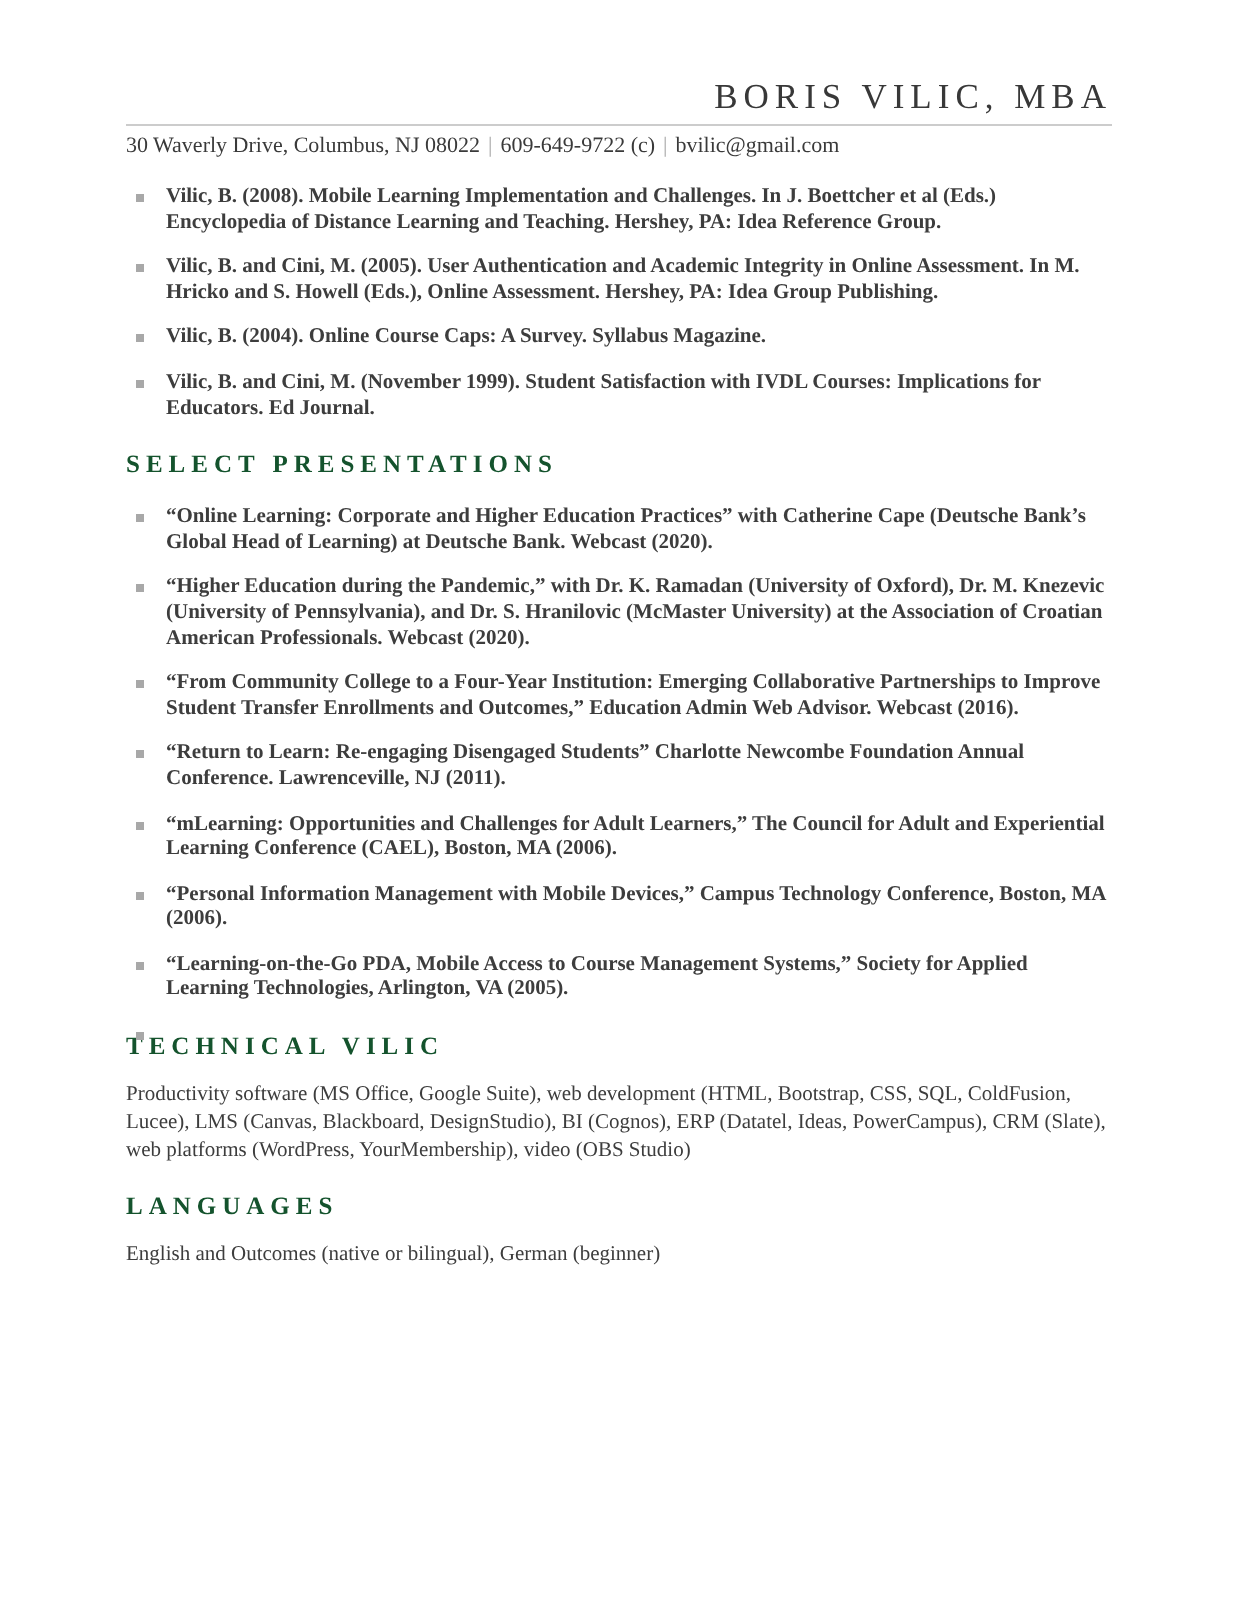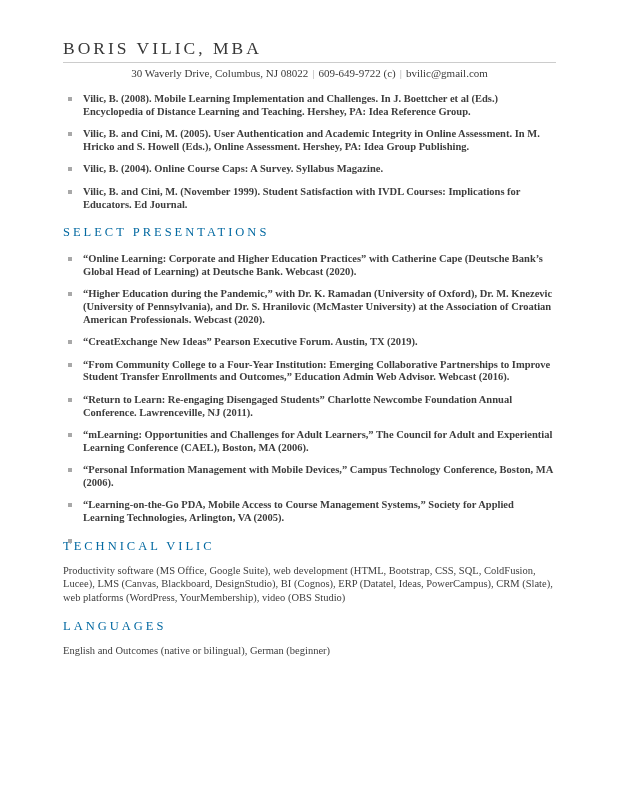--- a/index.html
+++ b/index.html
@@ -11,35 +11,35 @@
     width: 618px;
     height: 800px;
     background: #ffffff;
     box-sizing: border-box;
     padding: 38px 62px 0 63px;
     font-family: "Liberation Serif", "DejaVu Serif", serif;
     color: #3d3d3d;
     overflow: hidden;
   }
   .name {
-    text-align: left;
+    text-align: right;
     font-size: 17.5px;
     letter-spacing: 3px;
     color: #383838;
     font-weight: normal;
     margin: 0;
     line-height: 20px;
   }
   .rule {
     border: none;
     border-top: 1px solid #cccccc;
     margin: 4px 0 0 0;
   }
   .contact {
-    text-align: center;
+    text-align: left;
     font-size: 11px;
     color: #3a3a3a;
     margin-top: 3px;
     line-height: 14px;
   }
   .contact .sep {
     color: #a9a9a9;
     padding: 0 4px;
   }
   ul.bullets {
@@ -62,23 +62,23 @@
   .bullet {
     position: absolute;
     left: 5px;
     top: 4px;
     width: 4px;
     height: 4px;
     background: #a8a8a8;
   }
   h2.section {
     font-size: 12.5px;
-    font-weight: normal;
+    font-weight: bold;
     letter-spacing: 3px;
-    color: #0369a1;
+    color: #14532d;
     margin: 14px 0 10px 0;
     line-height: 15px;
   }
   .para {
     font-size: 10.5px;
     line-height: 13.8px;
     color: #3d3d3d;
     margin: 0;
   }
   .langs {
@@ -102,21 +102,21 @@
     <li><span class="bullet"></span><span>Vilic, B. and Cini, M. (2005). User Authentication and Academic Integrity in Online Assessment. In M. Hricko and S. Howell (Eds.), Online Assessment. Hershey, PA: Idea Group Publishing.</span></li>
     <li><span class="bullet"></span><span>Vilic, B. (2004). Online Course Caps: A Survey. Syllabus Magazine.</span></li>
     <li><span class="bullet"></span><span>Vilic, B. and Cini, M. (November 1999). Student Satisfaction with IVDL Courses: Implications for Educators. Ed Journal.</span></li>
   </ul>
 
   <h2 class="section">SELECT PRESENTATIONS</h2>
 
   <ul class="bullets">
     <li><span class="bullet"></span><span>“Online Learning: Corporate and Higher Education Practices” with Catherine Cape (Deutsche Bank’s Global Head of Learning) at Deutsche Bank. Webcast (2020).</span></li>
     <li><span class="bullet"></span><span>“Higher Education during the Pandemic,” with Dr. K. Ramadan (University of Oxford), Dr. M. Knezevic (University of Pennsylvania), and Dr. S. Hranilovic (McMaster University) at the Association of Croatian American Professionals. Webcast (2020).</span></li>
-    <li><span class="bullet"></span><span>“CreatExchange New Ideas” Pearson Executive Forum. Austin, TX (2019).</span></li>
+    <li><span class="bullet"></span></li>
     <li><span class="bullet"></span><span>“From Community College to a Four-Year Institution: Emerging Collaborative Partnerships to Improve Student Transfer Enrollments and Outcomes,” Education Admin Web Advisor. Webcast (2016).</span></li>
     <li><span class="bullet"></span><span>“Return to Learn: Re-engaging Disengaged Students” Charlotte Newcombe Foundation Annual Conference. Lawrenceville, NJ (2011).</span></li>
     <li><span class="bullet"></span><span>“mLearning: Opportunities and Challenges for Adult Learners,” The Council for Adult and Experiential Learning Conference (CAEL), Boston, MA (2006).</span></li>
     <li><span class="bullet"></span><span>“Personal Information Management with Mobile Devices,” Campus Technology Conference, Boston, MA (2006).</span></li>
     <li><span class="bullet"></span><span>“Learning-on-the-Go PDA, Mobile Access to Course Management Systems,” Society for Applied Learning Technologies, Arlington, VA (2005).</span></li>
     <li><span class="bullet"></span></li>
   </ul>
 
   <h2 class="section">TECHNICAL VILIC</h2>
   <p class="para">Productivity software (MS Office, Google Suite), web development (HTML, Bootstrap, CSS, SQL, ColdFusion, Lucee), LMS (Canvas, Blackboard, DesignStudio), BI (Cognos), ERP (Datatel, Ideas, PowerCampus), CRM (Slate), web platforms (WordPress, YourMembership), video (OBS Studio)</p>

